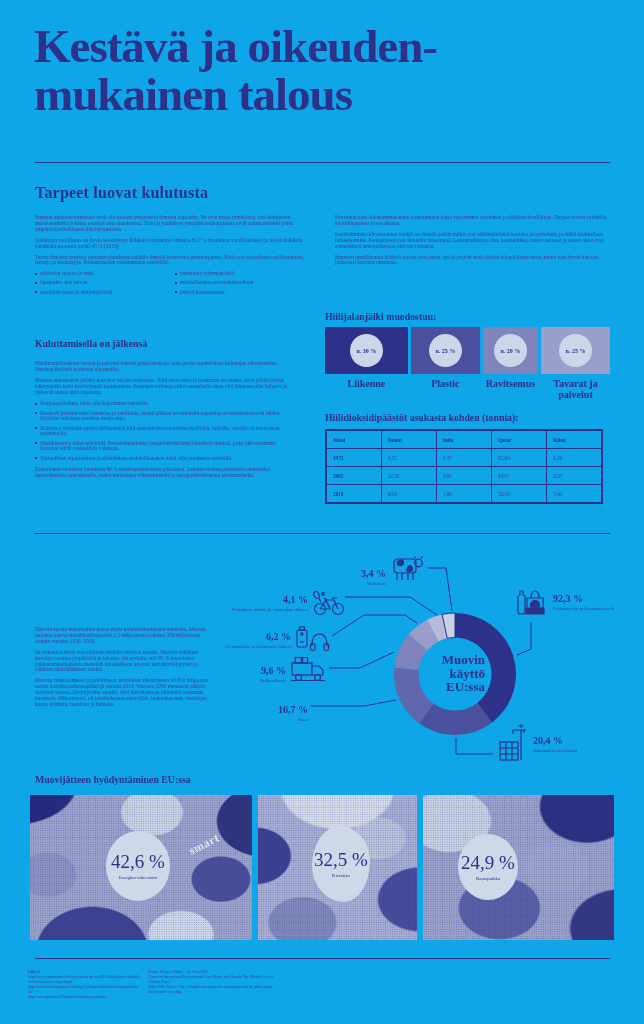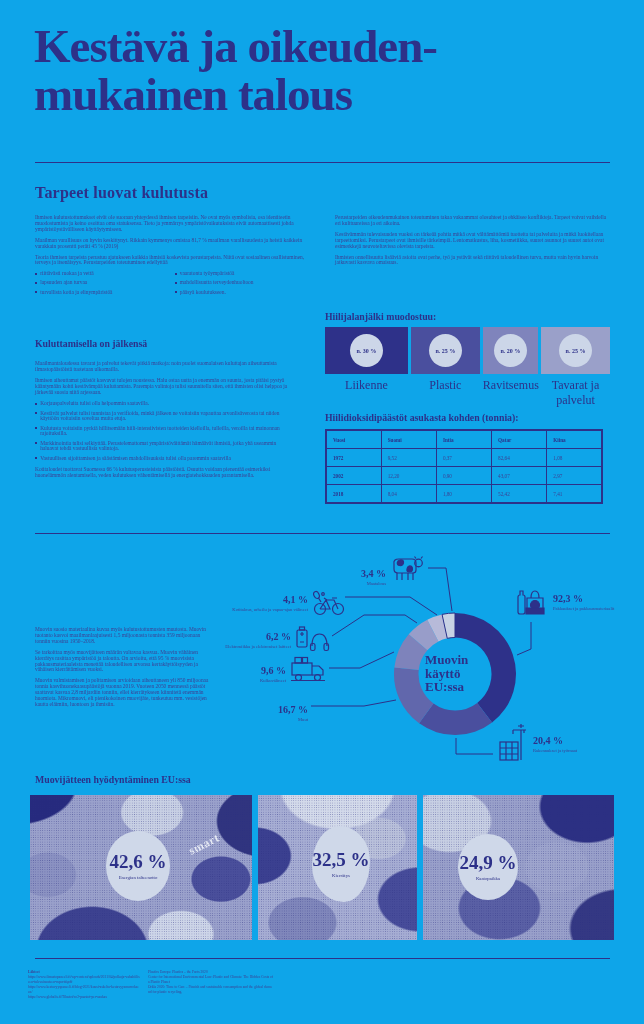--- a/index.html
+++ b/index.html
@@ -16,44 +16,44 @@
   .bullet{display:flex;margin-bottom:3.2px;}
   .bullet .bmark{flex:0 0 auto;width:2.2px;height:2.2px;background:#2d3189;margin:1.6px 3px 0 0;}
   .bullets-2col{display:flex;gap:8px;}
   .bullets-2col>div{width:132px;}
   
   .tiles{display:flex;gap:3px;width:285px;}
   .tile-wrap{display:flex;flex-direction:column;min-width:0;}
   .tile-rect{height:47px;display:flex;align-items:center;justify-content:center;}
   .tile-circle{width:33px;height:33px;border-radius:50%;background:#ccd6e8;display:flex;align-items:center;justify-content:center;
                font-size:6px;font-weight:700;color:#2d3189;}
-  .tile-label{margin-top:4px;text-align:center;font-size:12px;font-weight:400;color:#2d3189;}
+  .tile-label{margin-top:4px;text-align:center;font-size:10px;font-weight:700;color:#2d3189;}
   
   table.co2{border-collapse:collapse;width:278px;table-layout:fixed;}
   table.co2 td,table.co2 th{border:1px solid #2d3189;height:17px;padding:0 0 0 6px;text-align:left;
     font-size:5.2px;color:#3c4294;font-weight:400;}
   table.co2 th,table.co2 td.yr{font-weight:700;color:#2d3189;}
   table.co2{border:2px solid #2d3189;}
   
   .callout{position:absolute;color:#2d3189;margin-top:8px;}
   .callout .pct{font-size:10px;font-weight:700;}
   .callout .sub{font-size:4.6px;line-height:5.2px;color:#3c4294;margin-top:1.5px;}
   .ra{text-align:right;}
   .icon{position:absolute;color:#2d3189;}
   .icon svg{display:block;}
-  .donut-center{color:#2d3189;font-weight:700;font-size:13px;line-height:13.5px;text-align:left;font-family:Liberation Serif, serif;}
+  .donut-center{color:#2d3189;font-weight:700;font-size:13px;line-height:13.5px;text-align:right;font-family:Liberation Serif, serif;}
   
   .photos{position:absolute;left:30px;top:795px;display:flex;gap:6px;}
   .photo{position:relative;height:145px;overflow:hidden;}
   .photo::after{content:"";position:absolute;inset:0;z-index:1;
     background-image:radial-gradient(circle,rgba(43,47,130,.5) 30%,rgba(43,47,130,0) 34%);
     background-size:2.3px 2.3px;}
   .photo-circle{position:absolute;z-index:2;background:#cfd8e9;display:flex;flex-direction:column;
     align-items:center;justify-content:center;text-align:center;}
-  .photo-circle .pct{font-size:19px;font-weight:700;color:#2d3189;}
+  .photo-circle .pct{font-size:19px;font-weight:400;color:#2d3189;}
   .photo-circle .lbl{font-size:4.8px;line-height:5.4px;color:#2d3189;margin-top:2px;}
   .brand{position:absolute;z-index:0;color:#e9edf6;font-weight:700;font-size:12px;transform:rotate(-27deg);letter-spacing:.5px;}
   #photo1{width:222px;background:#9aa1cb;background-image:
     radial-gradient(140px 90px at -8% -8%,#262a7e 0 45%,transparent 47%),
     radial-gradient(95px 70px at 106% 18%,#30347f 0 50%,transparent 52%),
     radial-gradient(100px 80px at 28% 108%,#3d4290 0 55%,transparent 57%),
     radial-gradient(70px 50px at 68% 96%,#cdd5e8 0 45%,transparent 48%),
     radial-gradient(60px 45px at 55% 12%,#c8d0e4 0 50%,transparent 53%),
     radial-gradient(52px 40px at 86% 58%,#4a4f9b 0 55%,transparent 58%),
     radial-gradient(46px 36px at 8% 55%,#8b92c2 0 60%,transparent 63%);}

